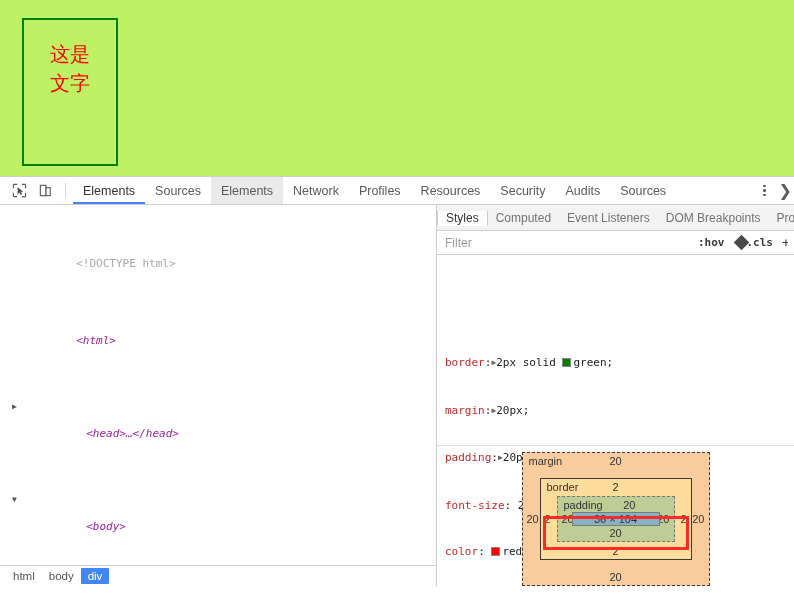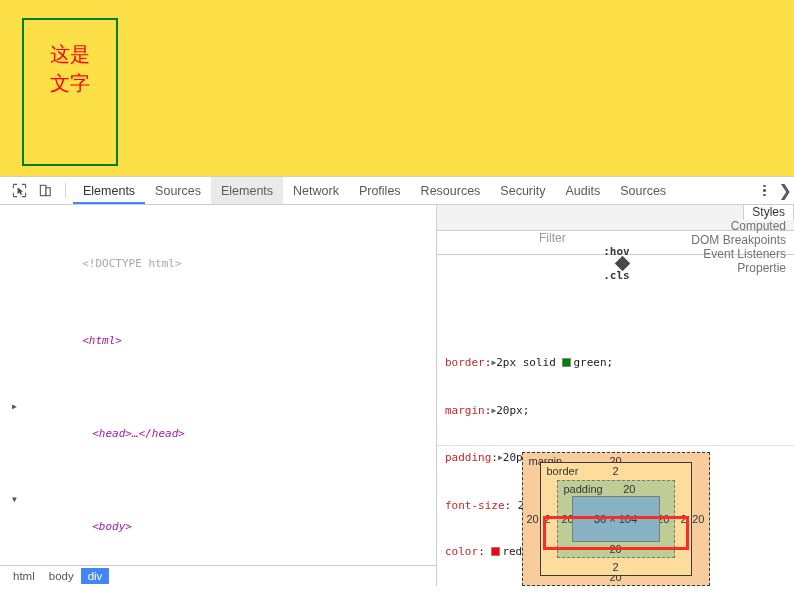--- a/index.html
+++ b/index.html
@@ -14,21 +14,21 @@
     overflow: hidden;
     position: relative;
   }
 
   
   #viewport {
     position: absolute;
     left: 0; top: 0;
     width: 794px;
     height: 176px;
-    background: #fde047;
+    background: #bef264;
     box-sizing: border-box;
   }
   #page-div {
     position: absolute;
     left: 22px;
     top: 18px;
     width: 96px;
     height: 148px;
     border: 2px solid #008000;
     box-sizing: border-box;
@@ -154,45 +154,44 @@
   
   #dom-tree {
     padding: 4px 0 0 0;
     font-family: "DejaVu Sans Mono", monospace;
     font-size: 11px;
     line-height: 15.5px;
     color: #222222;
     white-space: pre;
   }
   .dom-row {
-    padding-left: 16px;
+    padding-left: 10px;
     position: relative;
   }
   .dom-row.selected {
     background: #d4d4d4;
   }
   .tagname { color: #a020a0; font-style: italic; }
   .doctype { color: #a8a8a8; }
   .tri {
     position: absolute;
     left: 12px;
     color: #555;
     font-size: 8px;
     top: 3.5px;
   }
 
   
   #styles-tabs {
     height: 26px;
     border-bottom: 1px solid #cdcdcd;
     display: flex;
-    align-items: flex-end;
+    align-items: center;
     background: #f3f3f3;
     box-sizing: border-box;
-    flex-direction: column;
   }
   .st-tab {
     display: flex;
     align-items: center;
     padding: 0 8px;
     font-size: 12px;
     color: #737373;
     cursor: pointer;
     white-space: nowrap;
   }
@@ -205,21 +204,20 @@
     border-bottom: 1px solid #ffffff;
   }
 
   #styles-filter {
     height: 24px;
     border-bottom: 1px solid #cdcdcd;
     display: flex;
     align-items: center;
     padding: 0 6px 0 8px;
     box-sizing: border-box;
-    flex-direction: column;
   }
   #filter-input {
     border: none;
     outline: none;
     font-size: 12px;
     color: #333;
     flex: 1;
     background: transparent;
     font-family: "Liberation Sans", sans-serif;
     padding: 0;
@@ -325,21 +323,21 @@
   #bm-padding {
     width: 100%;
     background: #bdcd95;
     border: 1px dashed #777777;
     padding: 15px 14px;
   }
   #bm-content {
     width: 100%;
     background: #87b2c4;
     border: 1px solid #7b7b7b;
-    padding: 16px 0;
+    padding: 0 0;
     text-align: center;
   }
   .bm-label {
     position: absolute;
     font-size: 11px;
     color: #333333;
     white-space: nowrap;
   }
   .lbl-tl { left: 6px; top: 2px; }
   .edge {
@@ -471,22 +469,22 @@
       </div>
     </div>
 
     <div id="v-splitter"></div>
 
     <div id="styles-pane">
 
       <div id="styles-tabs">
         <div class="st-tab active">Styles</div>
         <div class="st-tab">Computed</div>
+        <div class="st-tab">Event Listeners</div>
         <div class="st-tab">DOM Breakpoints</div>
-        <div class="st-tab">Event Listeners</div>
         <div class="st-tab">Propertie</div>
       </div>
 
       <div id="styles-filter">
         <input id="filter-input" type="text" placeholder="Filter" style="">
         <span class="filter-act">:hov</span>
         <span class="diamond-icon"></span>
         <span class="filter-act">.cls</span>
         <span class="plus-cut">+</span>
       </div>

